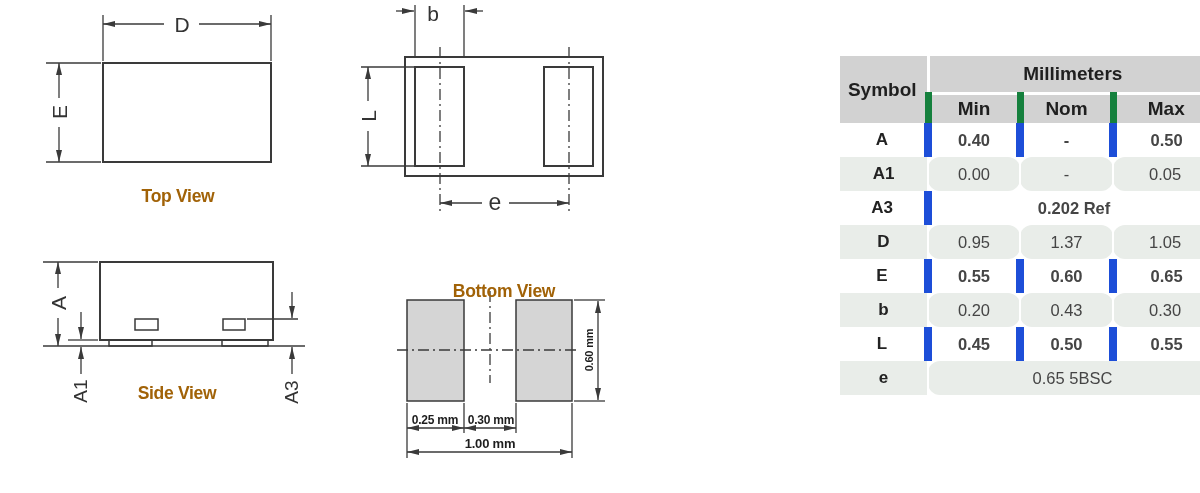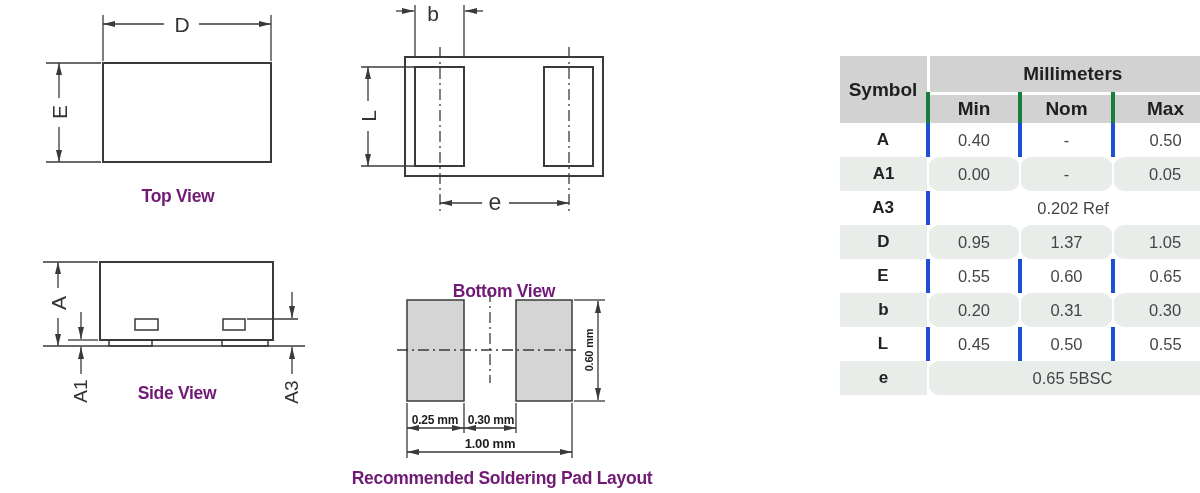--- a/index.html
+++ b/index.html
@@ -10,21 +10,21 @@
   svg{position:absolute;left:0;top:0;}
 
   
   .lbl{
     position:absolute;transform:translate(-50%,-50%);
     font-size:21px;font-weight:400;color:#333;white-space:nowrap;line-height:1;
   }
   .rot{transform:translate(-50%,-50%) rotate(-90deg);}
   .caption{
     position:absolute;transform:translate(-50%,-50%);
-    font-size:17.5px;font-weight:700;color:#701a75;letter-spacing:-0.3px;white-space:nowrap;
+    font-size:17.5px;font-weight:700;color:#a16207;letter-spacing:-0.3px;white-space:nowrap;
   }
   .dimsm{font-size:12px;font-weight:700;color:#1d1d1d;letter-spacing:-0.2px;}
 
   #lbl-d      {left:182px;top:24px;}
   #lbl-e-top  {left:59px; top:112px;}
   #lbl-b      {left:433px;top:13px;}
   #lbl-l      {left:368px;top:116px;}
   #lbl-e-bot  {left:495px;top:202px;font-size:23px;}
   #lbl-a      {left:58px; top:303px;}
   #lbl-a1     {left:80px; top:391px;font-size:19px;}
@@ -41,29 +41,29 @@
   
   #dim-table{
     position:absolute;left:840px;top:56px;width:376px;
     border-collapse:collapse;table-layout:fixed;
   }
   #dim-table th{
     background:#d2d2d2;font-size:19px;font-weight:700;color:#1f1f1f;
     text-align:center;vertical-align:middle;padding:0;
   }
   #dim-table th.units-h{height:36px;border-left:3px solid #fff;border-bottom:3px solid #fff;}
-  #dim-table th.sub-h{height:28px;border-left:4px solid #15803d;}
+  #dim-table th.sub-h{height:28px;border-left:7px solid #15803d;}
   #dim-table td{
     height:34px;text-align:center;vertical-align:middle;padding:0;
     font-size:16.5px;color:#454545;
   }
   #dim-table td.sym{font-weight:700;color:#222;font-size:17px;}
   #dim-table tr.r-s{background:#e9ede9;}
   #dim-table tr.r-s td + td{border-left:2px solid #ffffff;border-radius:12px;}
-  #dim-table tr.r-w td + td{border-left:4px solid #1d4ed8;}
+  #dim-table tr.r-w td + td{border-left:8px solid #1d4ed8;font-weight:bold;}
 </style>
 </head>
 <body>
 
 <div id="canvas">
 
   <svg width="1200" height="493" viewBox="0 0 1200 493">
     <defs>
       <marker id="ah" viewBox="0 0 12 6" refX="12" refY="3" markerWidth="12" markerHeight="6" markerUnits="userSpaceOnUse" orient="auto-start-reverse">
         <path d="M0,0 L12,3 L0,6 Z" fill="#3a3a3a"></path>
@@ -166,21 +166,20 @@
 
   <span class="lbl rot" id="lbl-a">A</span>
   <span class="lbl rot" id="lbl-a1">A1</span>
   <span class="lbl rot" id="lbl-a3">A3</span>
   <span class="caption" id="cap-side">Side View</span>
 
   <span class="lbl rot dimsm" id="lbl-060">0.60 mm</span>
   <span class="lbl dimsm" id="lbl-035">0.25 mm</span>
   <span class="lbl dimsm" id="lbl-030">0.30 mm</span>
   <span class="lbl dimsm" id="lbl-100">1.00 mm</span>
-  <span class="caption" id="cap-pad">Recommended Soldering Pad Layout</span>
 
   <table id="dim-table">
     <colgroup>
         <col style="width:88px">
         <col style="width:92px">
         <col style="width:93px">
         <col style="width:103px">
       </colgroup>
     <thead>
       <tr>
@@ -218,21 +217,21 @@
       </tr>
       <tr class="r-w">
         <td class="sym">E</td>
         <td>0.55</td>
         <td>0.60</td>
         <td>0.65</td>
       </tr>
       <tr class="r-s">
         <td class="sym">b</td>
         <td>0.20</td>
-        <td>0.31</td>
+        <td>0.43</td>
         <td>0.30</td>
       </tr>
       <tr class="r-w">
         <td class="sym">L</td>
         <td>0.45</td>
         <td>0.50</td>
         <td>0.55</td>
       </tr>
       <tr class="r-s">
         <td class="sym">e</td>

